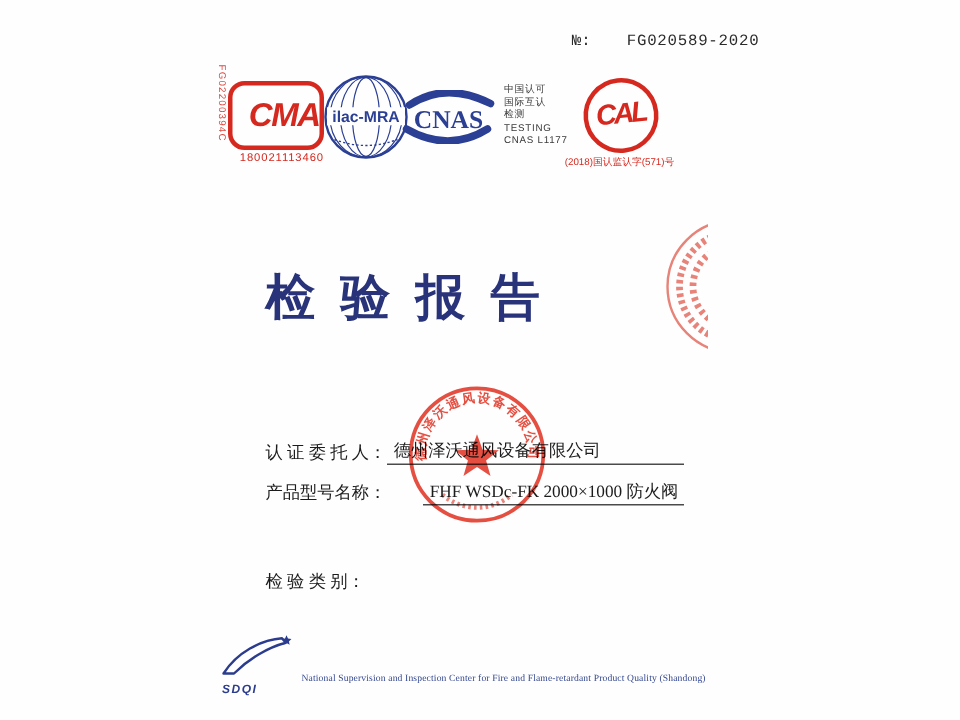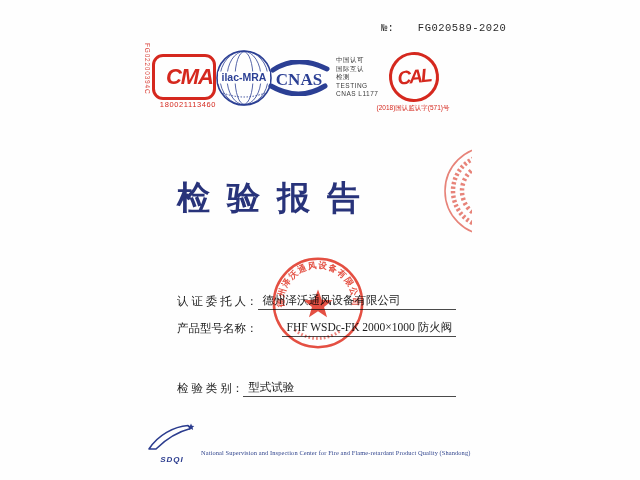--- a/index.html
+++ b/index.html
@@ -46,21 +46,21 @@
   #field-0{top:293px;} #field-1{top:320px;gap:24px;} #field-2{top:364px;margin-top:16px;}
 
   
   .seal{position:absolute;left:270px;top:255px;width:96px;height:96px;opacity:.9;
         mix-blend-mode:multiply;}
   .partial-seal{position:absolute;left:430px;top:143px;width:42px;height:96px;opacity:.75;
         mix-blend-mode:multiply;}
 
   
   .footer-logo{position:absolute;left:146px;top:422px;}
-  .sdqi-text{position:absolute;left:148px;top:455px;width:48px;text-align:center;font-size:8px;
+  .sdqi-text{position:absolute;left:148px;top:455px;width:48px;text-align:left;font-size:8px;
              font-weight:bold;font-style:italic;color:#2b3c8e;letter-spacing:1px;
              font-family:"Liberation Sans",sans-serif;}
   .footer-zh{position:absolute;left:202px;top:425px;font-size:14.5px;font-weight:bold;
              color:#2b3c8e;letter-spacing:0.5px;}
   .footer-en{position:absolute;left:201px;top:449px;font-size:6.4px;color:#33478f;
              letter-spacing:0.1px;}
 </style>
 </head>
 <body>
 
@@ -106,21 +106,20 @@
   <div class="field-row" id="field-0">
     <span class="lbl">认 证 委 托 人：</span>
     <span class="val">德州泽沃通风设备有限公司</span>
   </div>
   <div class="field-row" id="field-1">
     <span class="lbl">产品型号名称：</span>
     <span class="val">FHF WSDc-FK 2000×1000 防火阀</span>
   </div>
   <div class="field-row" id="field-2">
     <span class="lbl">检 验 类 别：</span>
-    <span class="val">型式试验</span>
   </div>
 
   <svg class="seal" viewBox="0 0 100 100">
     <circle cx="50" cy="50" r="46" fill="none" stroke="#e23c2d" stroke-width="2.6"></circle>
     <defs>
       <path id="sealArc" d="M 14.6,56.3 A 36,36 0 1 1 85.4,56.3" fill="none"></path>
     </defs>
     <text font-size="9" font-weight="bold" fill="#e23c2d" letter-spacing="1.2">
       <textPath href="#sealArc" startOffset="50%" text-anchor="middle">德州泽沃通风设备有限公司</textPath>
     </text>

